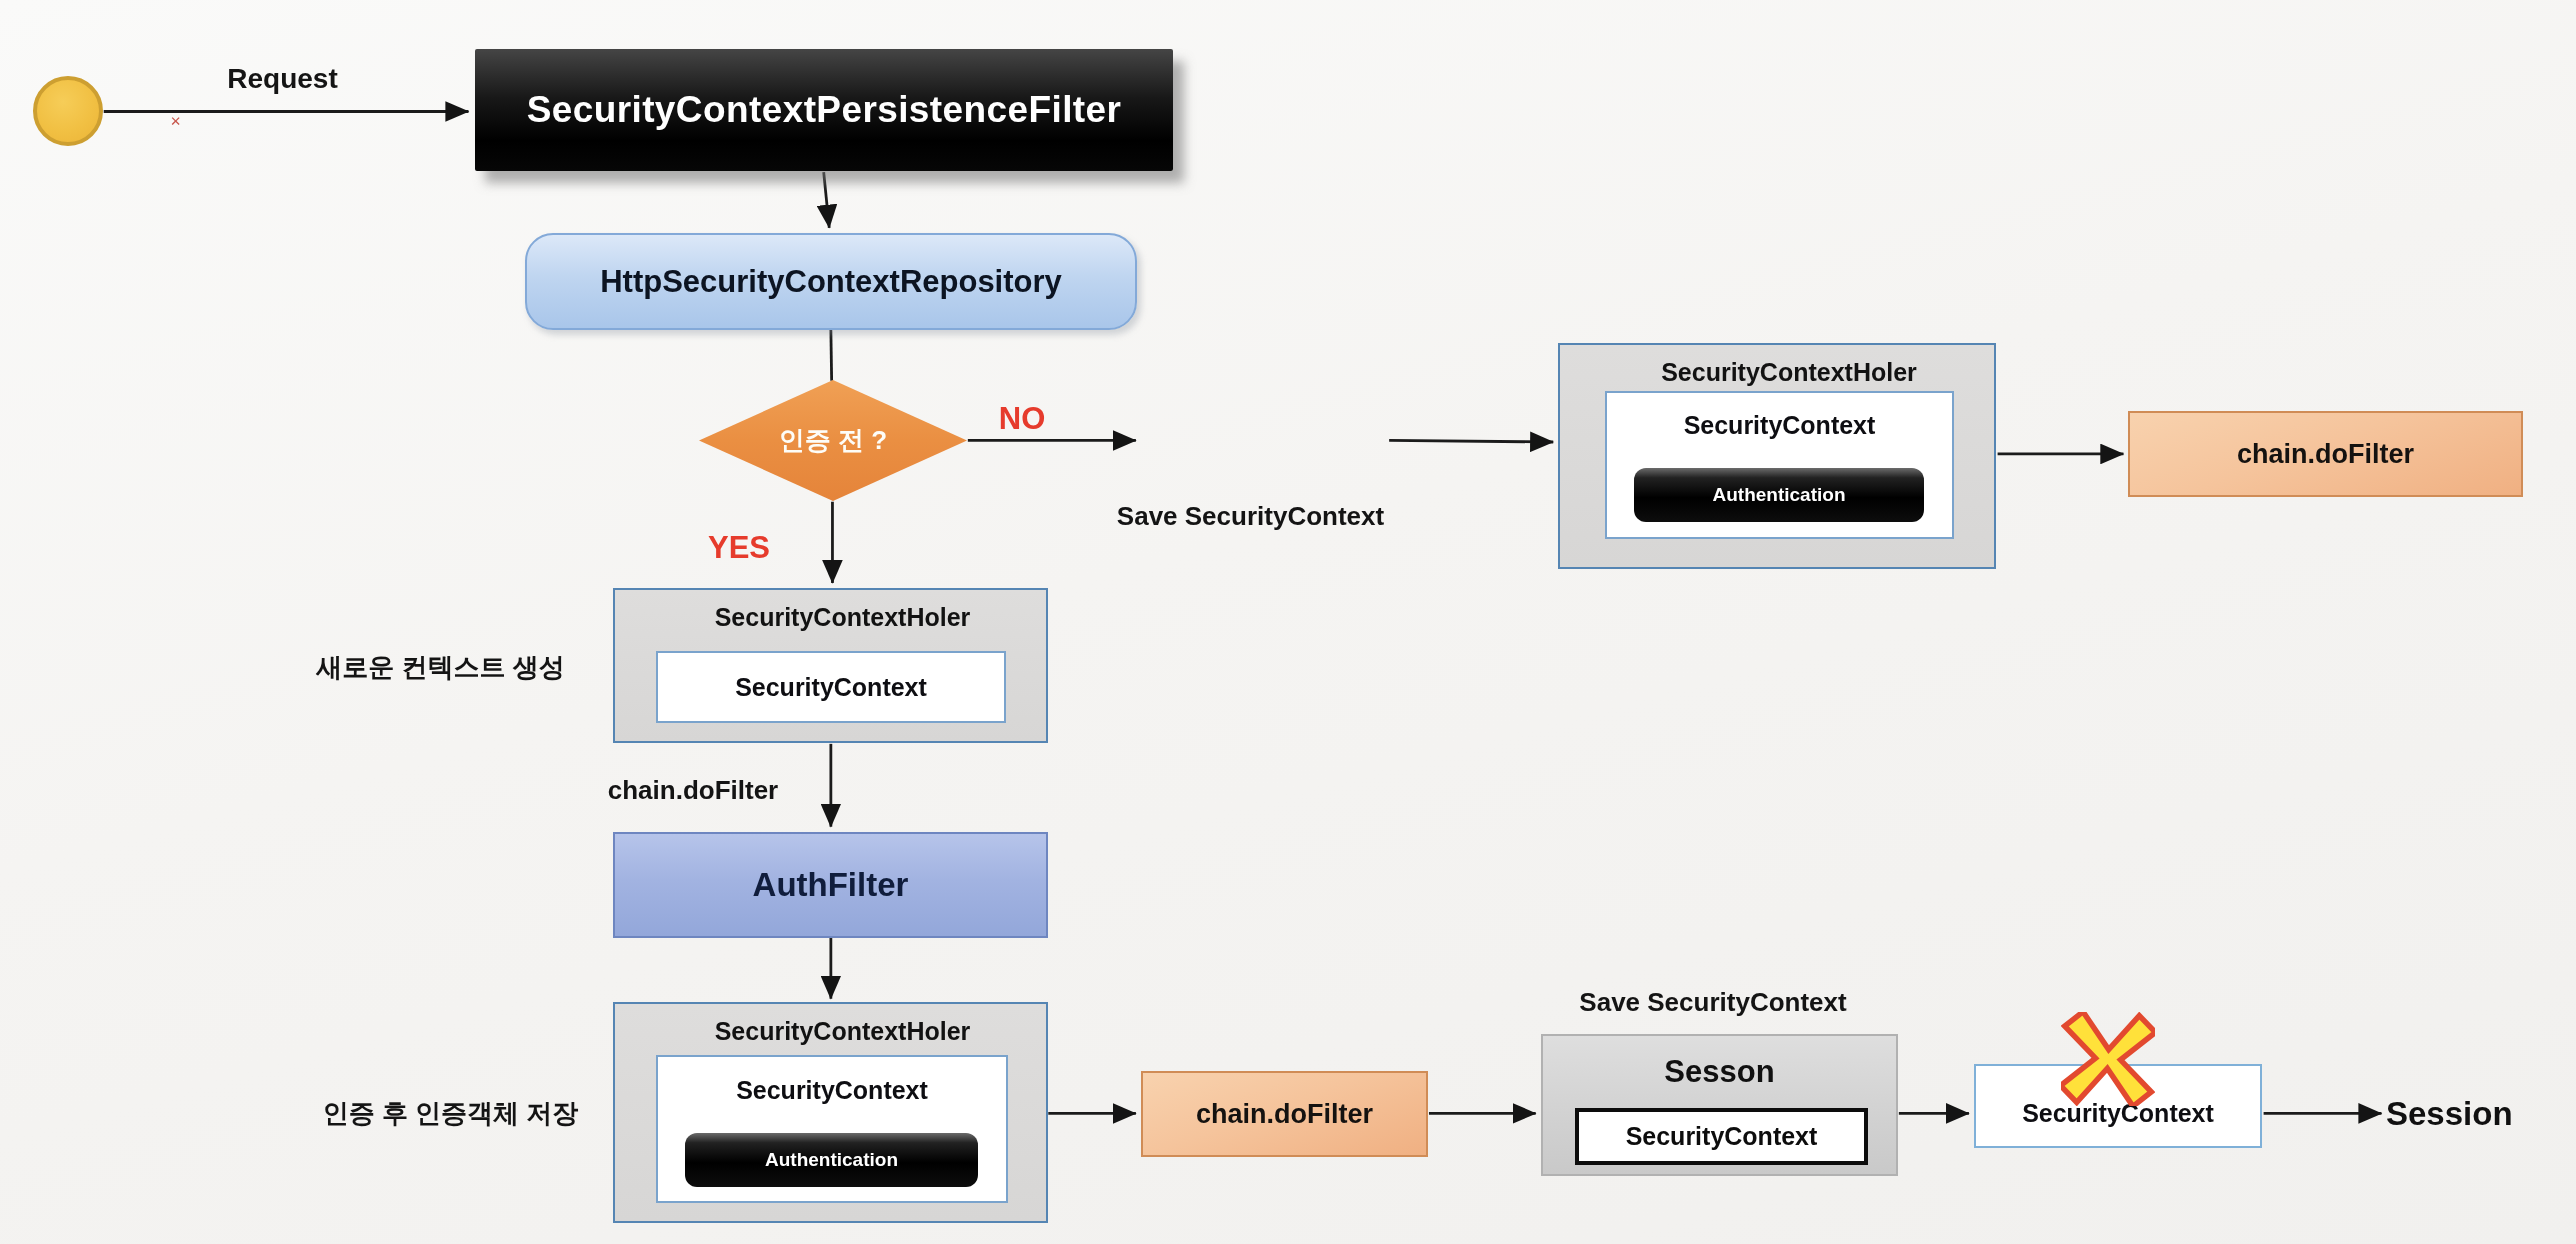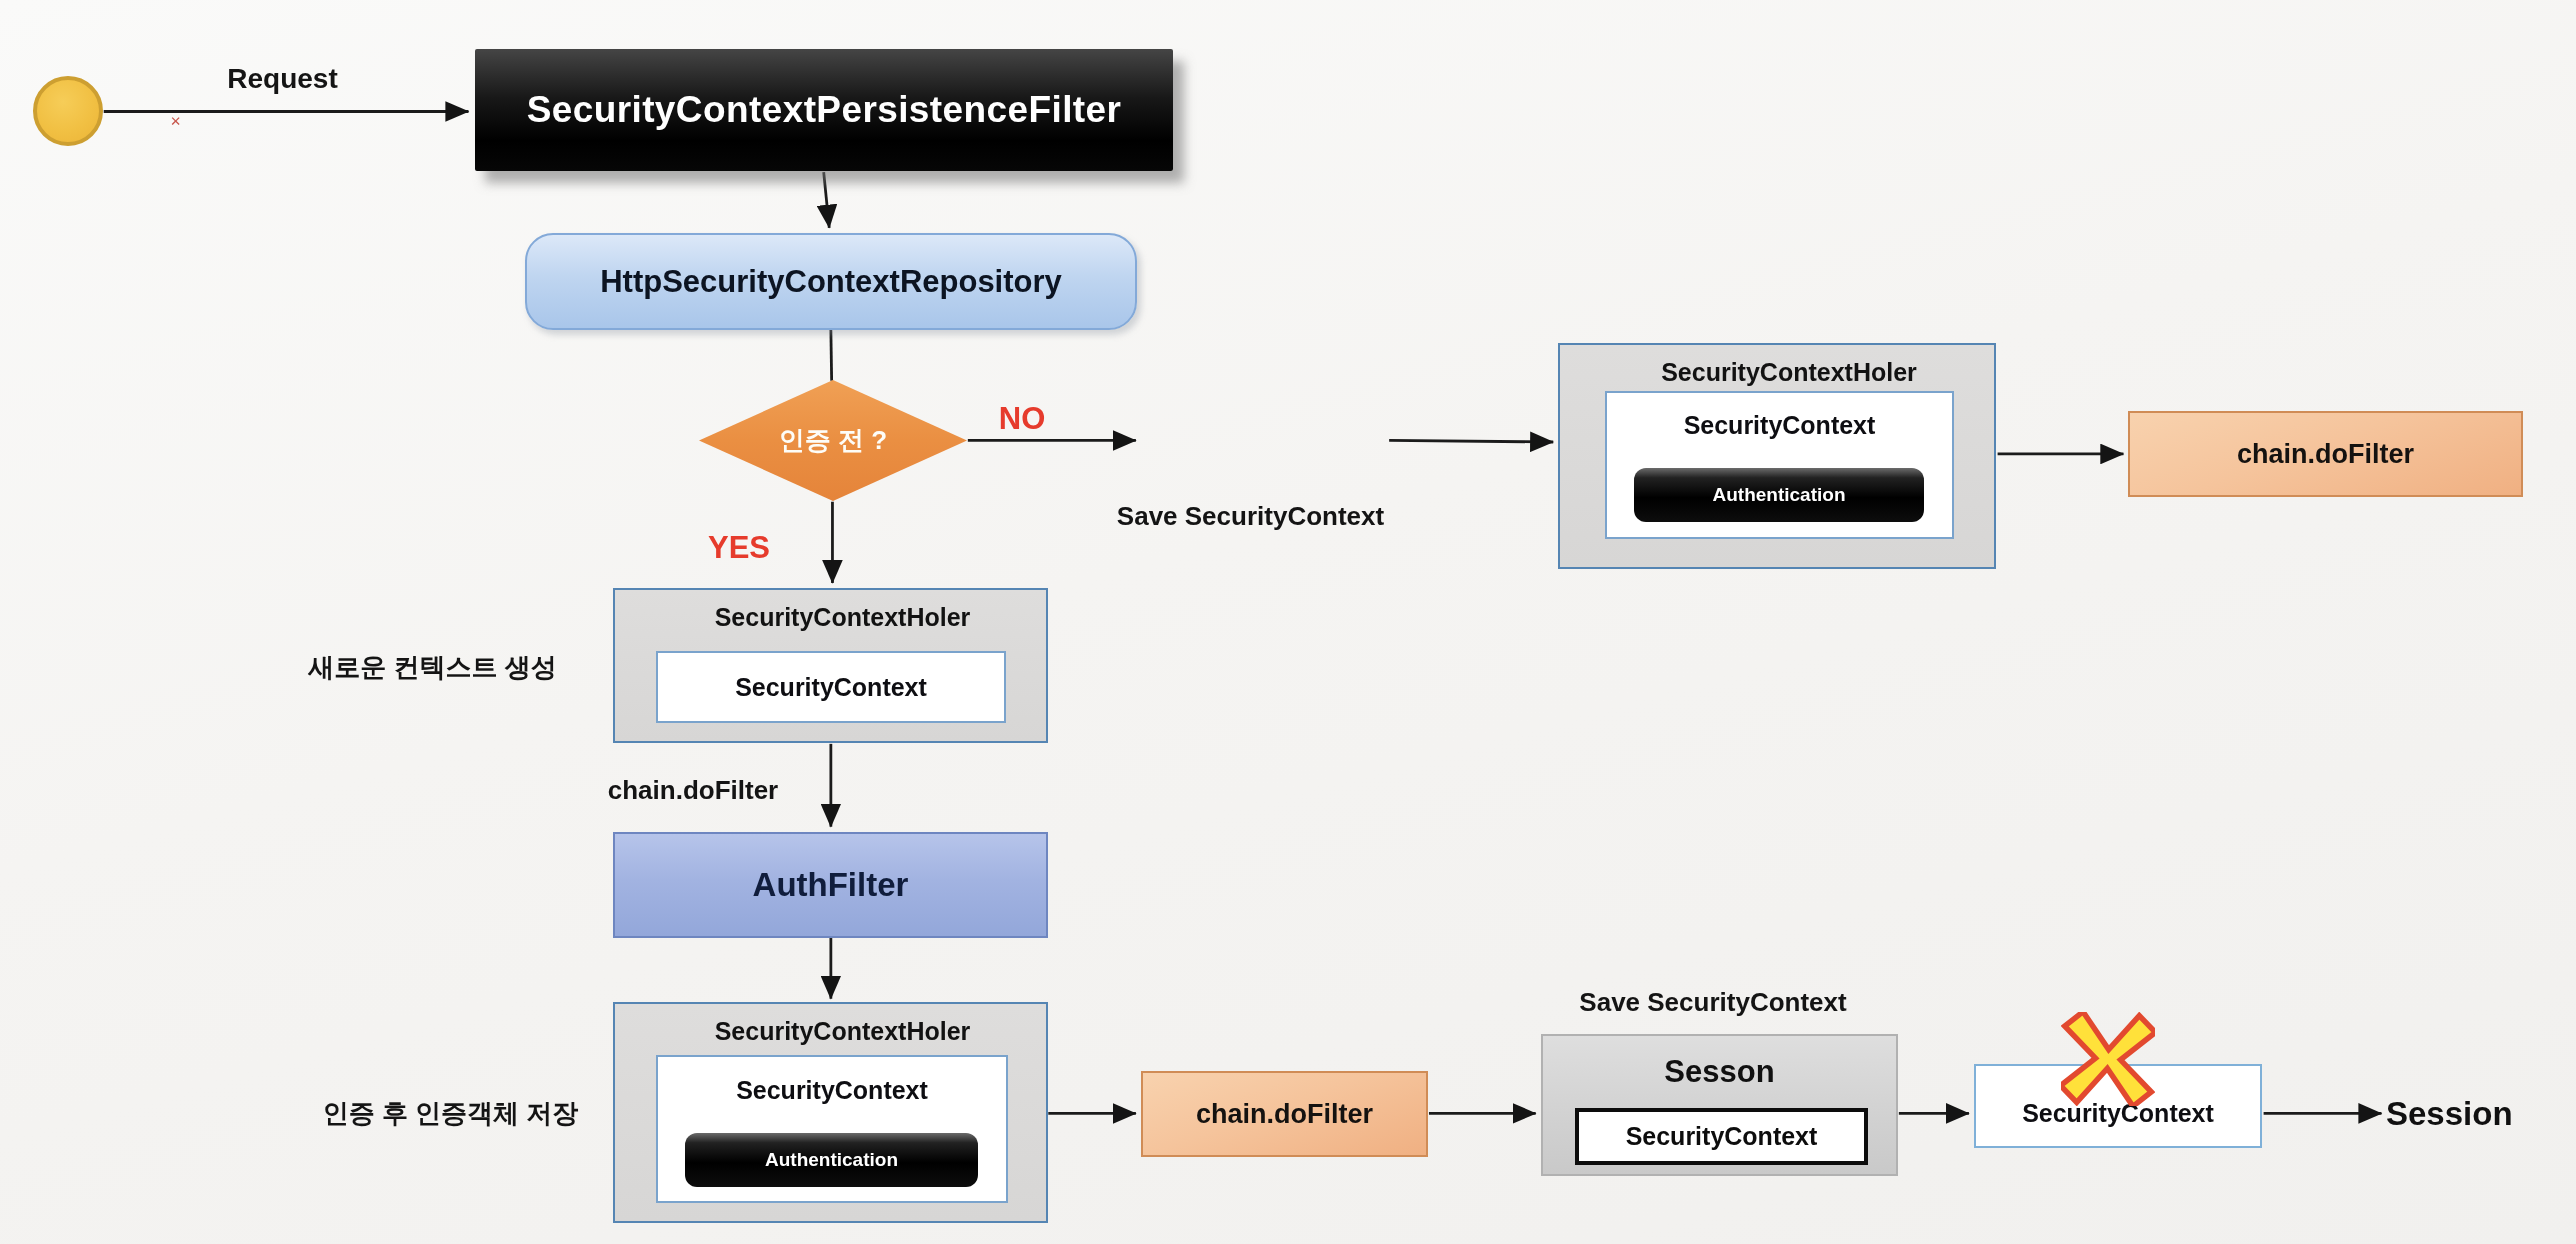--- a/index.html
+++ b/index.html
@@ -145,21 +145,21 @@
   </div>
 
   <div class="chain-box" style="left:2128px;top:411px;width:395px;height:86px;">chain.doFilter</div>
 
   <div class="holder" style="left:613px;top:588px;width:435px;height:155px;">
     <div class="holder-title">SecurityContextHoler</div>
     <div class="inner-white" style="left:41px;top:61px;width:350px;height:72px;display:flex;align-items:center;justify-content:center;">
       <span style="color:#0e0e12;font-size:25px;">SecurityContext</span>
     </div>
   </div>
-  <div class="lbl note" style="left:293px;top:650px;width:279px;height:35px;text-align:right;">새로운 컨텍스트 생성</div>
+  <div class="lbl note" style="left:301px;top:650px;width:279px;height:35px;text-align:right;">새로운 컨텍스트 생성</div>
 
   <div class="lbl note" style="left:596px;top:774px;width:194px;height:33px;">chain.doFilter</div>
   <div class="node authfilter-box">AuthFilter</div>
 
   <div class="holder" style="left:613px;top:1002px;width:435px;height:221px;">
     <div class="holder-title">SecurityContextHoler</div>
     <div class="inner-white" style="left:41px;top:51px;width:352px;height:148px;">
       <div class="ctx" style="top:19px;">SecurityContext</div>
       <div class="auth-box" style="left:27px;top:76px;width:293px;height:54px;">Authentication</div>
     </div>

